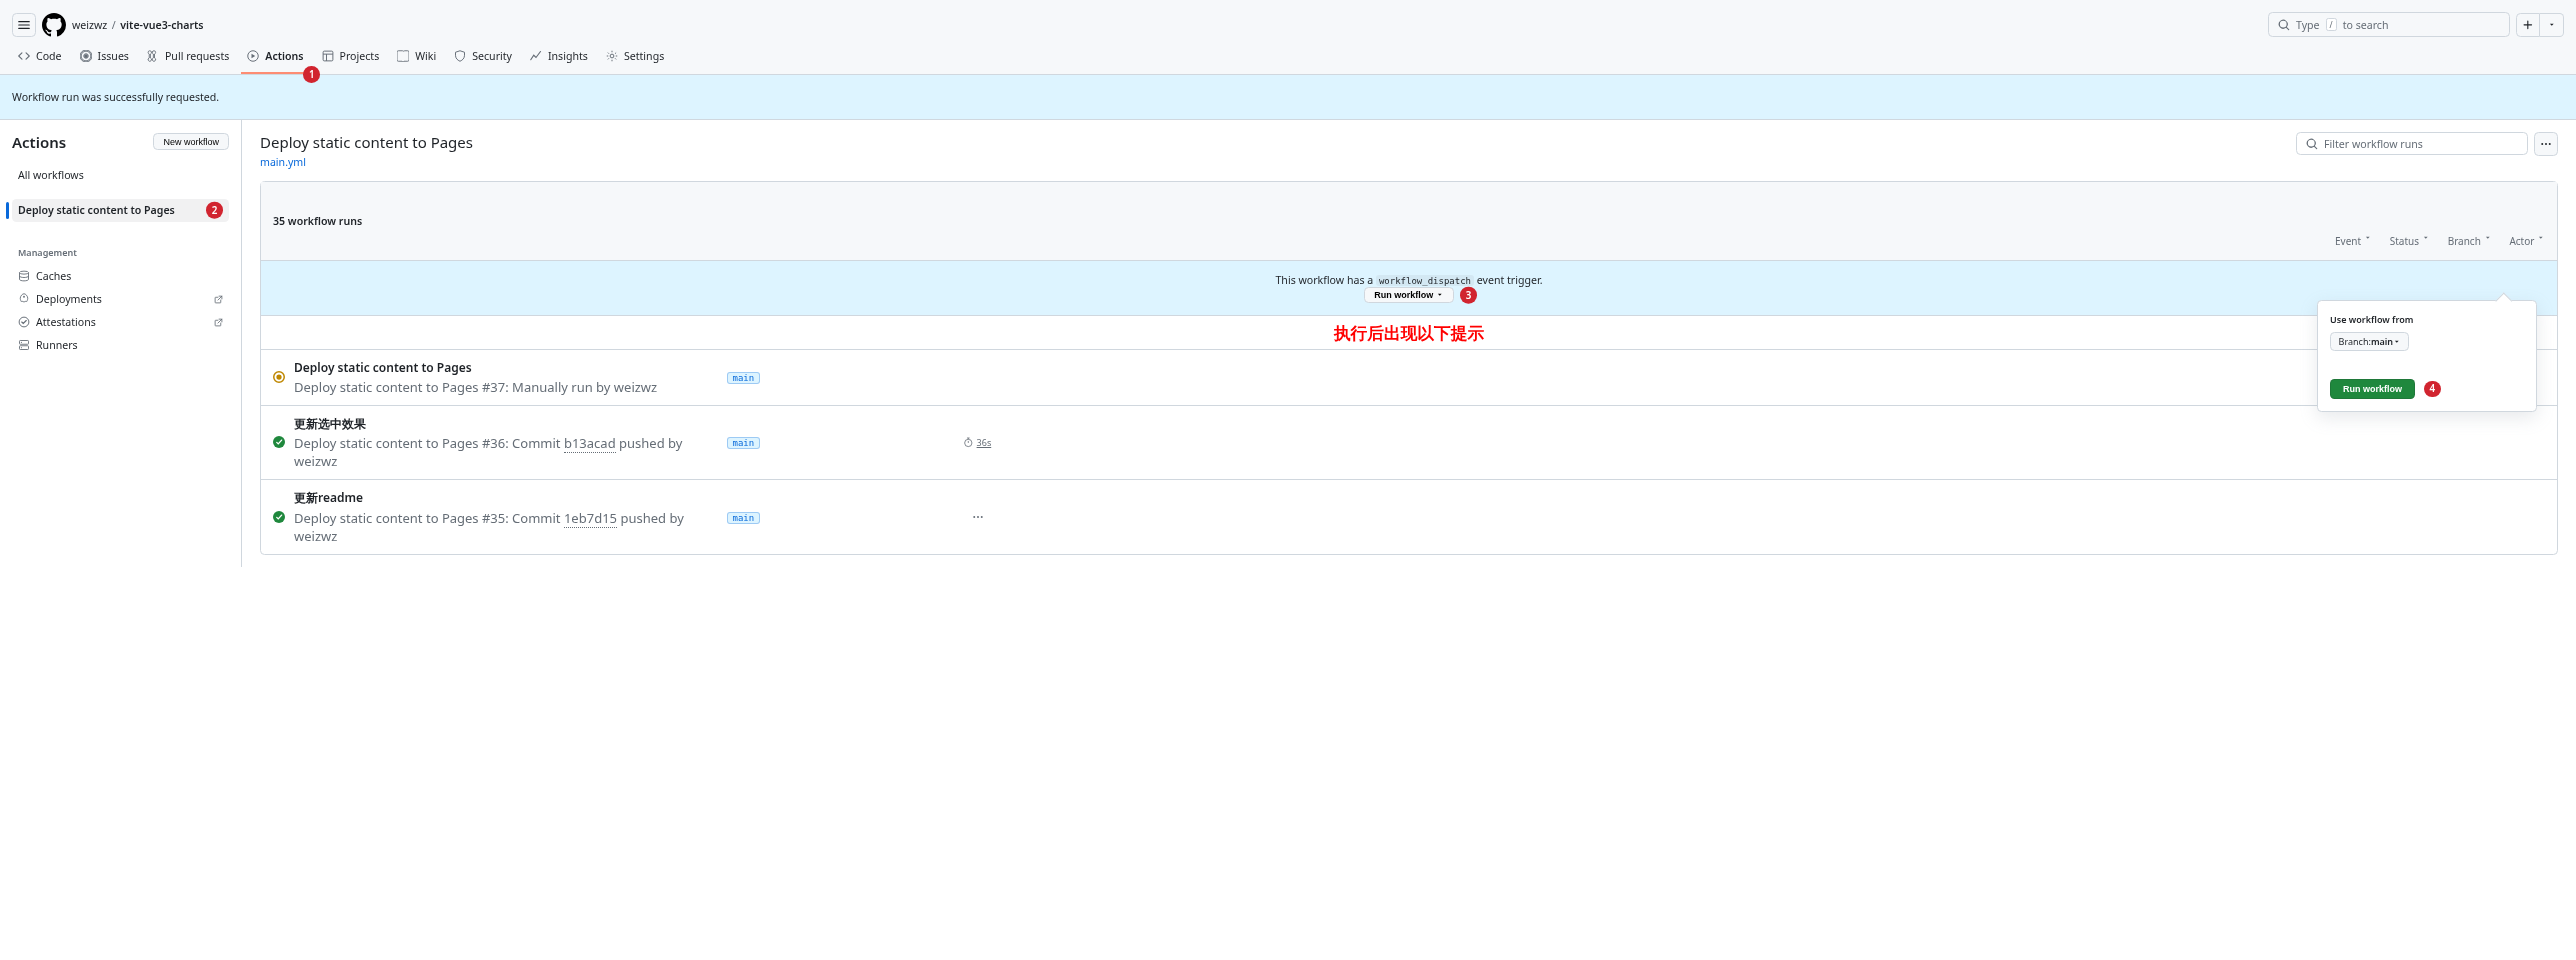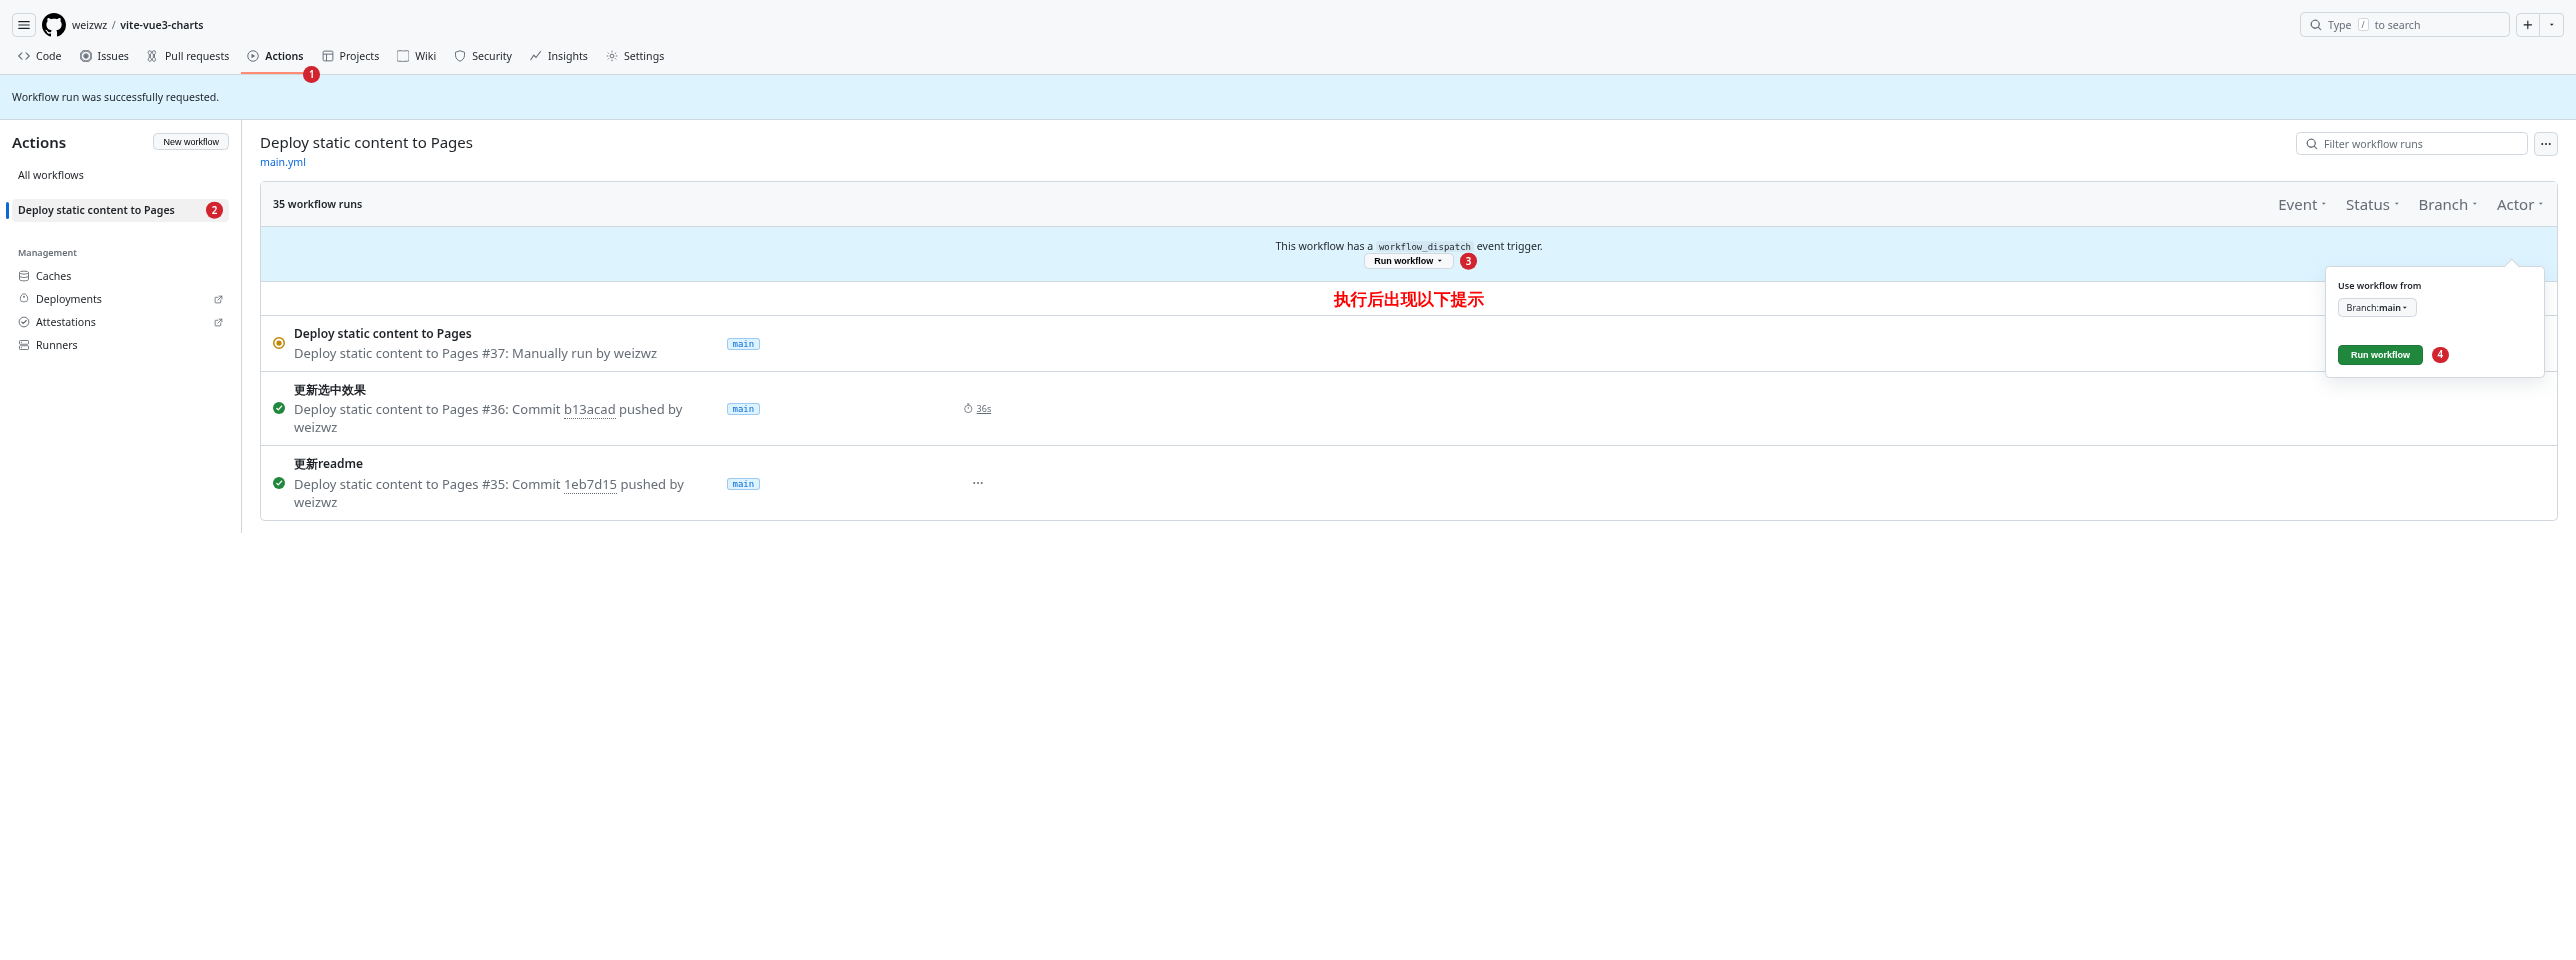--- a/index.html
+++ b/index.html
@@ -50,21 +50,21 @@
     .breadcrumb .sep { color: #656d76; }
     .breadcrumb .repo { font-weight: 600; }
     .header-spacer { flex: 1; }
     .search-box {
       display: flex;
       align-items: center;
       gap: 6px;
       padding: 4.5px 9px;
       border: 0.8px solid #d0d7de;
       border-radius: 4.5px;
-      width: 210px;
+      width: 242px;
       color: #656d76;
       background: #f6f8fa;
       cursor: text;
     }
     .search-box .kbd {
       border: 0.8px solid #d0d7de;
       border-radius: 2.3px;
       padding: 0 3px;
       font-size: 8.3px;
       background: #fff;
@@ -262,25 +262,26 @@
     .wf-header-left {
       font-weight: 600;
       font-size: 10.6px;
     }
     .wf-filters {
       display: flex;
       gap: 18px;
     }
     .wf-filter {
       display: flex;
-      align-items: center;
+      align-items: flex-start;
       gap: 3px;
       color: #656d76;
       cursor: pointer;
-      font-size: 15px;
+      font-size: 10px;
+      margin-top: 40px;
     }
     .wf-dispatch {
       display: flex;
       align-items: center;
       justify-content: space-between;
       padding: 12px;
       background: #ddf4ff;
       border-bottom: 0.8px solid #d0d7de;
       position: relative;
       flex-direction: column;
@@ -377,21 +378,21 @@
     .run-actions {
       width: 30px;
       display: flex;
       justify-content: center;
     }
     
     
     .dropdown-popup {
       position: absolute;
       top: 39px;
-      right: 12px;
+      right: 20px;
       width: 220px;
       background: #fff;
       border: 0.8px solid #d0d7de;
       border-radius: 4.5px;
       box-shadow: 0 6px 18px rgba(140,149,159,0.2);
       padding: 12px;
       z-index: 100;
     }
     .dropdown-popup::before {
       content: '';

